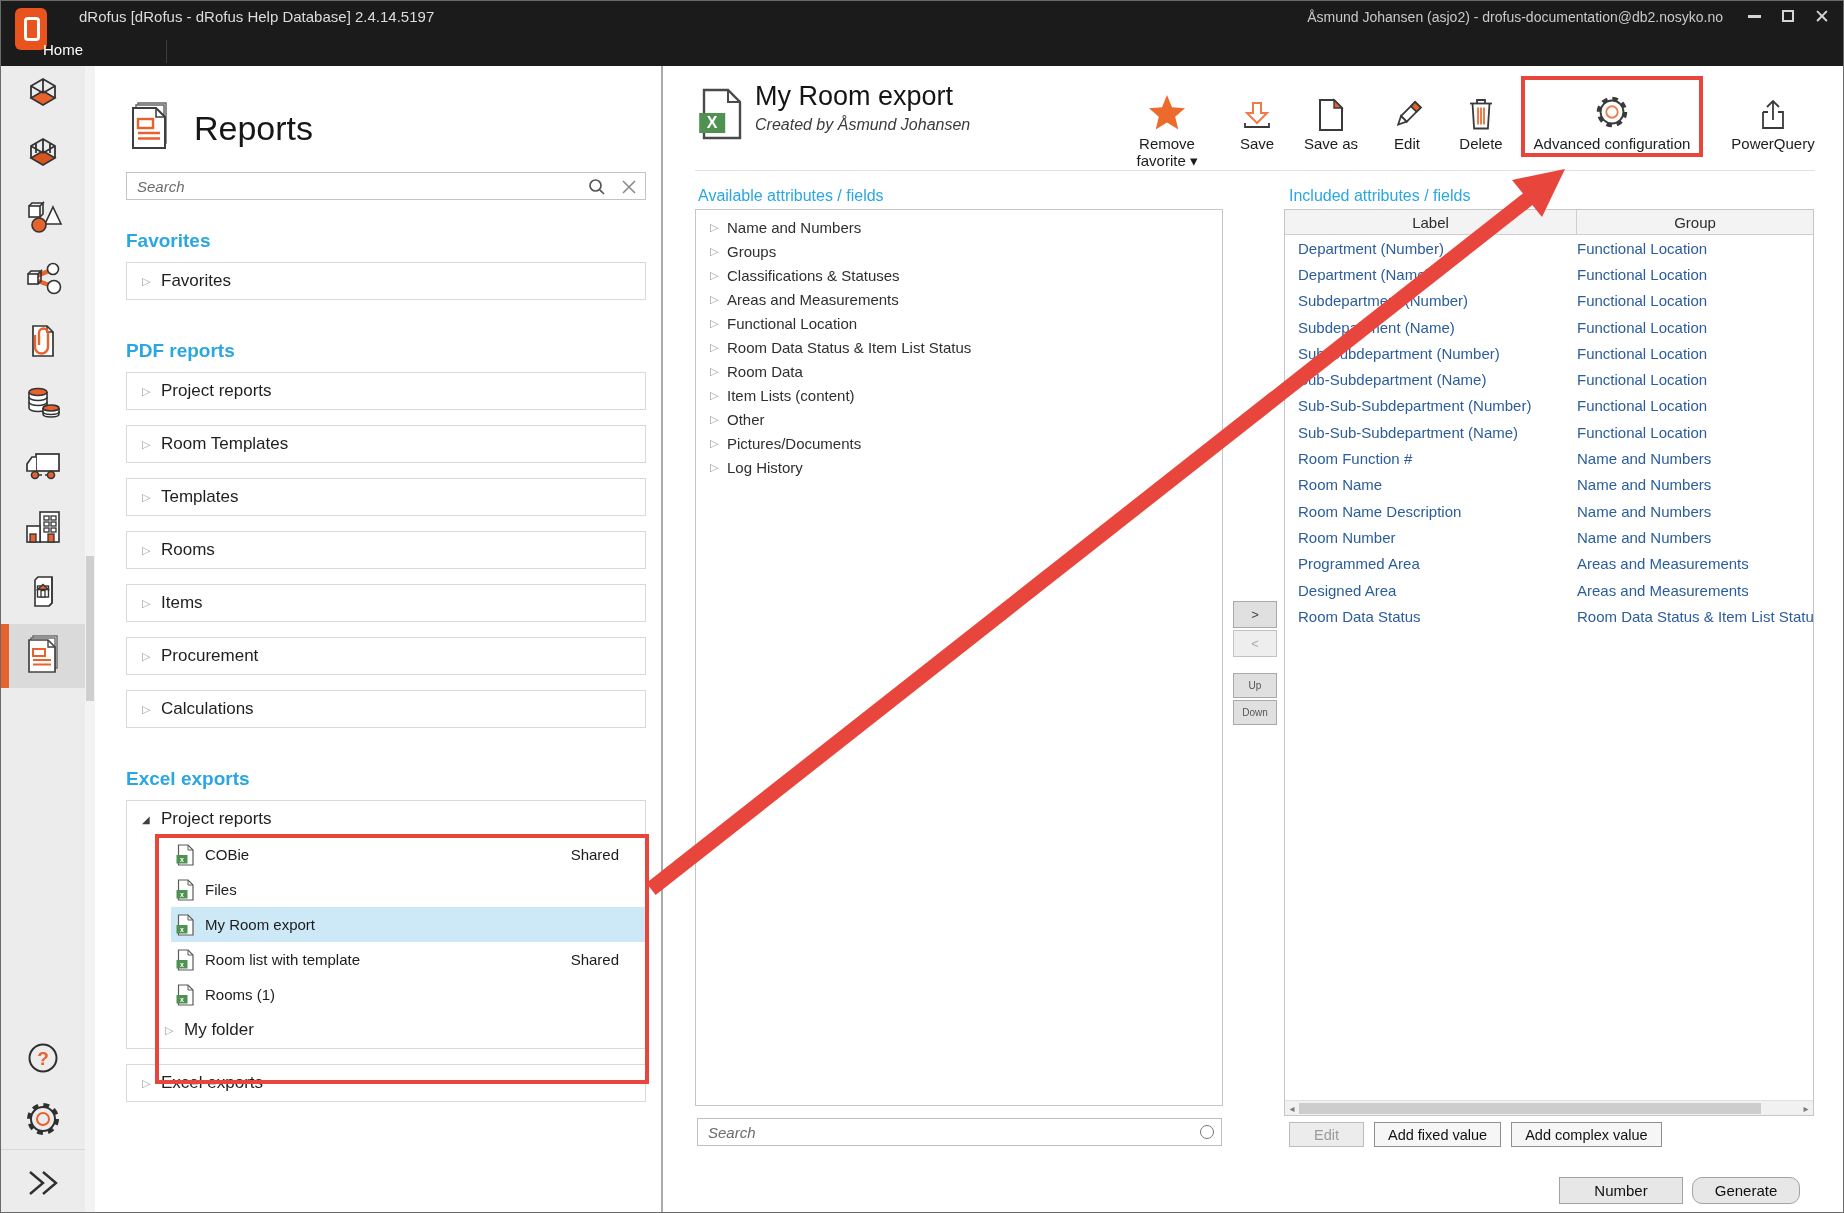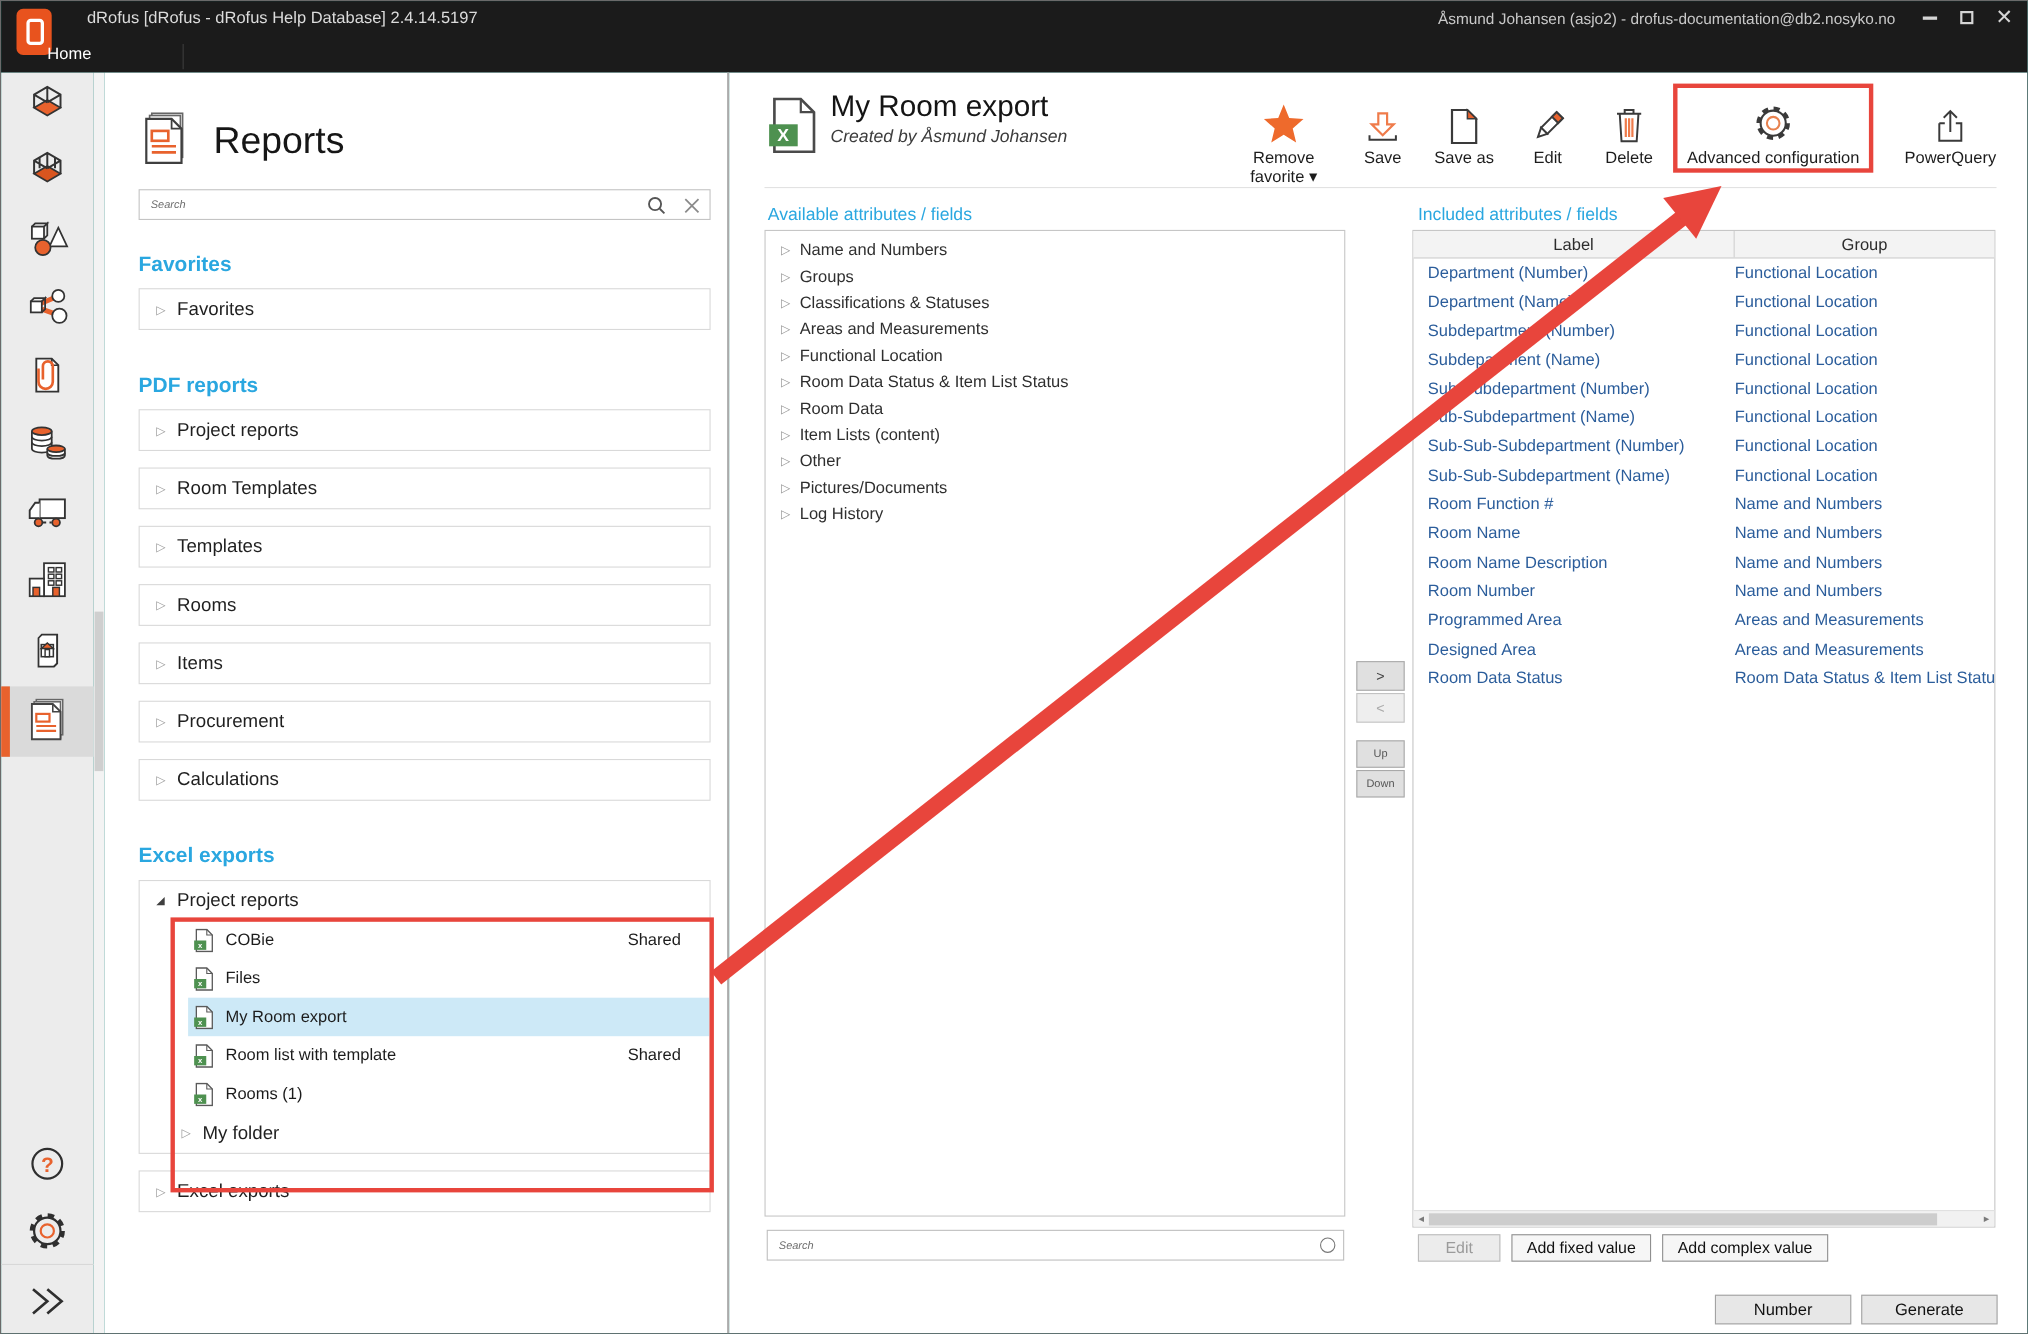--- a/index.html
+++ b/index.html
@@ -1,18 +1,18 @@
 <!DOCTYPE html>
 <html><head>
 <meta charset="utf-8">
 <style>
   html,body{margin:0;padding:0;background:#c8c8c8;}
   *{box-sizing:border-box;}
   .app{
-    position:relative;width:1844px;height:1213px;background:#0f766e;
+    position:relative;width:1844px;height:1213px;background:#fef9c3;
     font-family:"Liberation Sans","DejaVu Sans",sans-serif;
     border:1px solid #6a6a6a;overflow:hidden;
   }
   
   .titlebar{position:absolute;left:0;top:0;right:0;height:65px;background:#1b1b1b;}
   .logo{position:absolute;left:14px;top:7px;width:32px;height:42px;background:#e8531e;border-radius:6px;}
   .logo-inner{position:absolute;left:9px;top:9px;width:16px;height:24px;border:3px solid #fff;border-radius:4px;}
   .tb-title{position:absolute;left:78px;top:7px;font-size:15px;color:#dcdcdc;white-space:nowrap;}
   .tb-user{position:absolute;right:120px;top:8px;font-size:14px;color:#c9c9c9;white-space:nowrap;}
   .wbtn{position:absolute;top:0;width:34px;height:30px;display:flex;align-items:center;justify-content:center;color:#d5d5d5;}
@@ -27,21 +27,21 @@
   .rail-thumb{position:absolute;left:1px;width:8px;top:490px;height:145px;background:#cfcfcf;}
   .rail-item{position:absolute;left:0;width:84px;height:58px;display:flex;align-items:center;justify-content:center;}
   .rail-item.selected{background:#dadada;height:64px;}
   .rail-item.selected::before{content:"";position:absolute;left:0;top:0;bottom:0;width:8px;background:#e8622d;}
   .rail-sep{position:absolute;left:0;width:84px;height:1px;background:#d8d8d8;}
   
   .reports-panel{position:absolute;left:94px;top:65px;bottom:0;width:568px;background:#fff;border-right:2px solid #ababab;padding:34px 0 3px 31px;overflow:hidden;}
   .rp-header{display:flex;align-items:center;gap:22px;height:56px;}
   .rp-title{font-size:34px;color:#161616;}
   .rp-search{position:relative;margin-top:16px;width:520px;height:28px;border:1px solid #c4c4c4;background:#fff;}
-  .rp-search input,.tree-search input{width:100%;height:100%;border:0;outline:0;padding:0 60px 0 10px;font-size:10px;font-family:inherit;color:#222;background:transparent;font-style:italic;}
+  .rp-search input,.tree-search input{width:100%;height:100%;border:0;outline:0;padding:0 60px 0 10px;font-size:15px;font-family:inherit;color:#222;background:transparent;font-style:italic;}
   .rp-search input::placeholder,.tree-search input::placeholder{font-style:italic;color:#6d6d6d;}
   .sec-h{color:#2aa7e0;font-weight:bold;font-size:19px;margin-top:40px;}
   .sec-h.first{margin-top:30px;}
   .item-box{position:relative;width:520px;border:1px solid #d9d9d9;background:#fff;margin-top:15px;}
   .item-box.mt10{margin-top:10px;}
   .tl-row{height:36px;display:flex;align-items:center;padding-left:15px;cursor:default;}
   .tl-row.ind1{padding-left:38px;}
   .caret{width:19px;font-size:11px;color:#9b9b9b;flex:none;}
   .caret.exp{color:#3f3f3f;font-size:10px;}
   .tl-label{font-size:17px;color:#1f1f1f;white-space:nowrap;}
@@ -84,21 +84,21 @@
   .inc-row .c2{flex:1;padding-left:13px;white-space:nowrap;overflow:hidden;}
   .hscroll{position:absolute;left:0;right:0;bottom:0;height:15px;background:#f1f1f1;border-top:1px solid #e0e0e0;}
   .hs-arrow{position:absolute;top:0;width:14px;height:14px;color:#7a7a7a;font-size:10px;display:flex;align-items:center;justify-content:center;}
   .hs-arrow.l{left:0;} .hs-arrow.r{right:0;}
   .hs-thumb{position:absolute;left:14px;width:462px;top:2px;height:11px;background:#cdcdcd;}
   .editrow{position:absolute;left:626px;top:1056px;display:flex;gap:10px;}
   .btn{height:25px;border:1px solid #8f8f8f;background:#f6f6f6;color:#111;font-size:14.5px;display:flex;align-items:center;justify-content:center;padding:0 13px;white-space:nowrap;}
   .btn.disabled{background:#ececec;border-color:#bcbcbc;color:#9b9b9b;padding:0 24px;}
   .footrow{position:absolute;left:896px;top:1111px;display:flex;gap:9px;}
   .fbtn{height:27px;border:1px solid #a3a3a3;background:#e7e7e7;color:#111;font-size:15px;display:flex;align-items:center;justify-content:center;}
-  .fbtn.w1{width:124px;} .fbtn.w2{width:124px;}
+  .fbtn.w1{width:124px;} .fbtn.w2{width:108px;border-radius:10px;}
   .arrow-svg{position:absolute;left:0;top:0;width:1844px;height:1213px;z-index:40;pointer-events:none;}
   svg{display:block;}
 </style>
 </head>
 <body>
 
 <div class="app">
 
   <div class="titlebar">
     <div class="logo">

